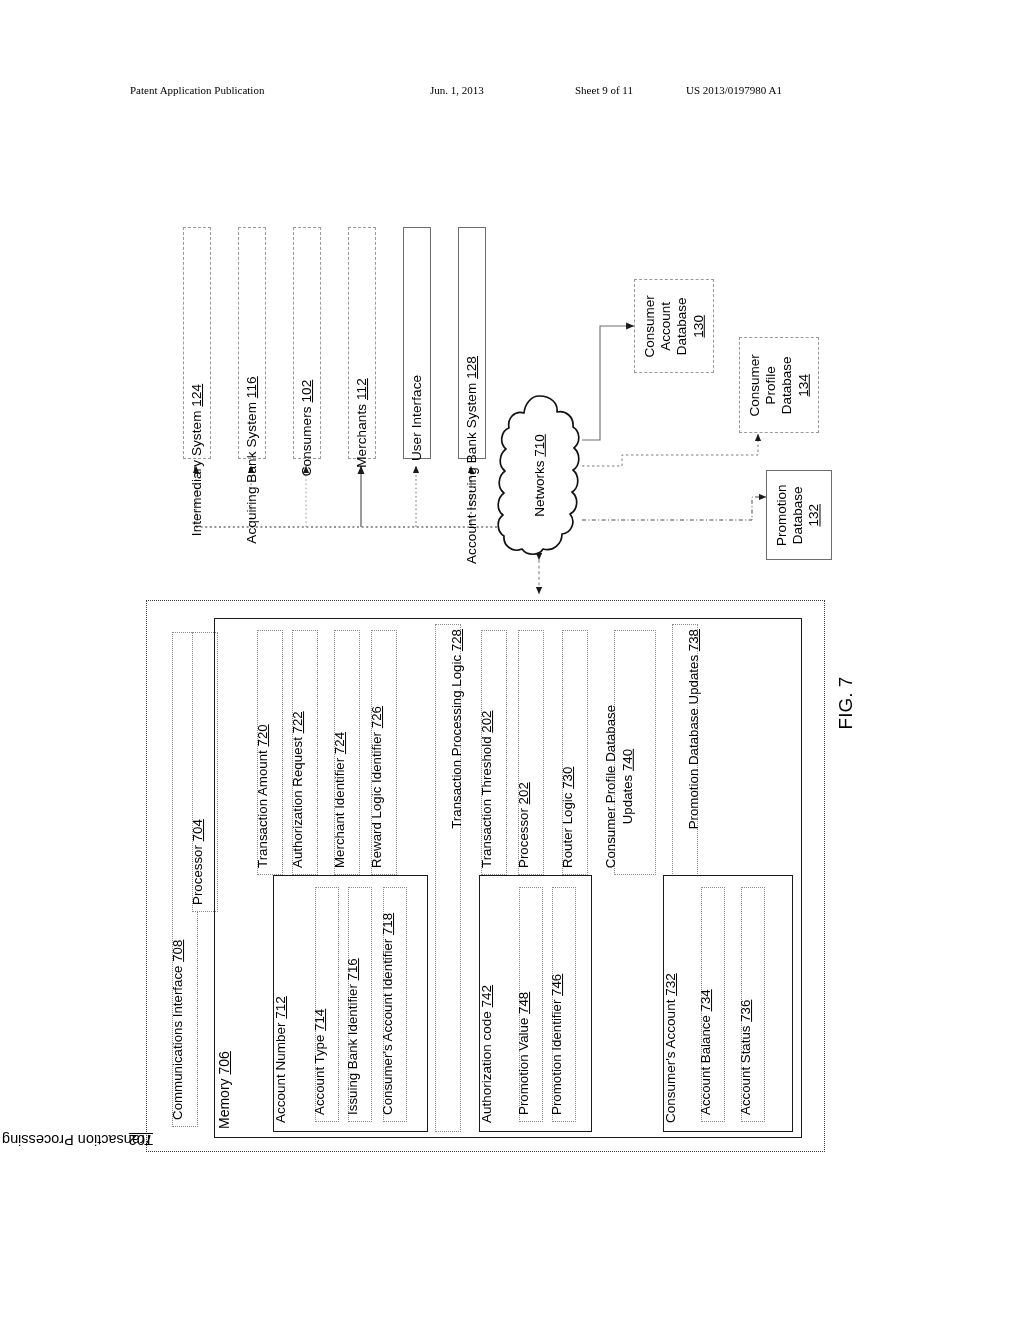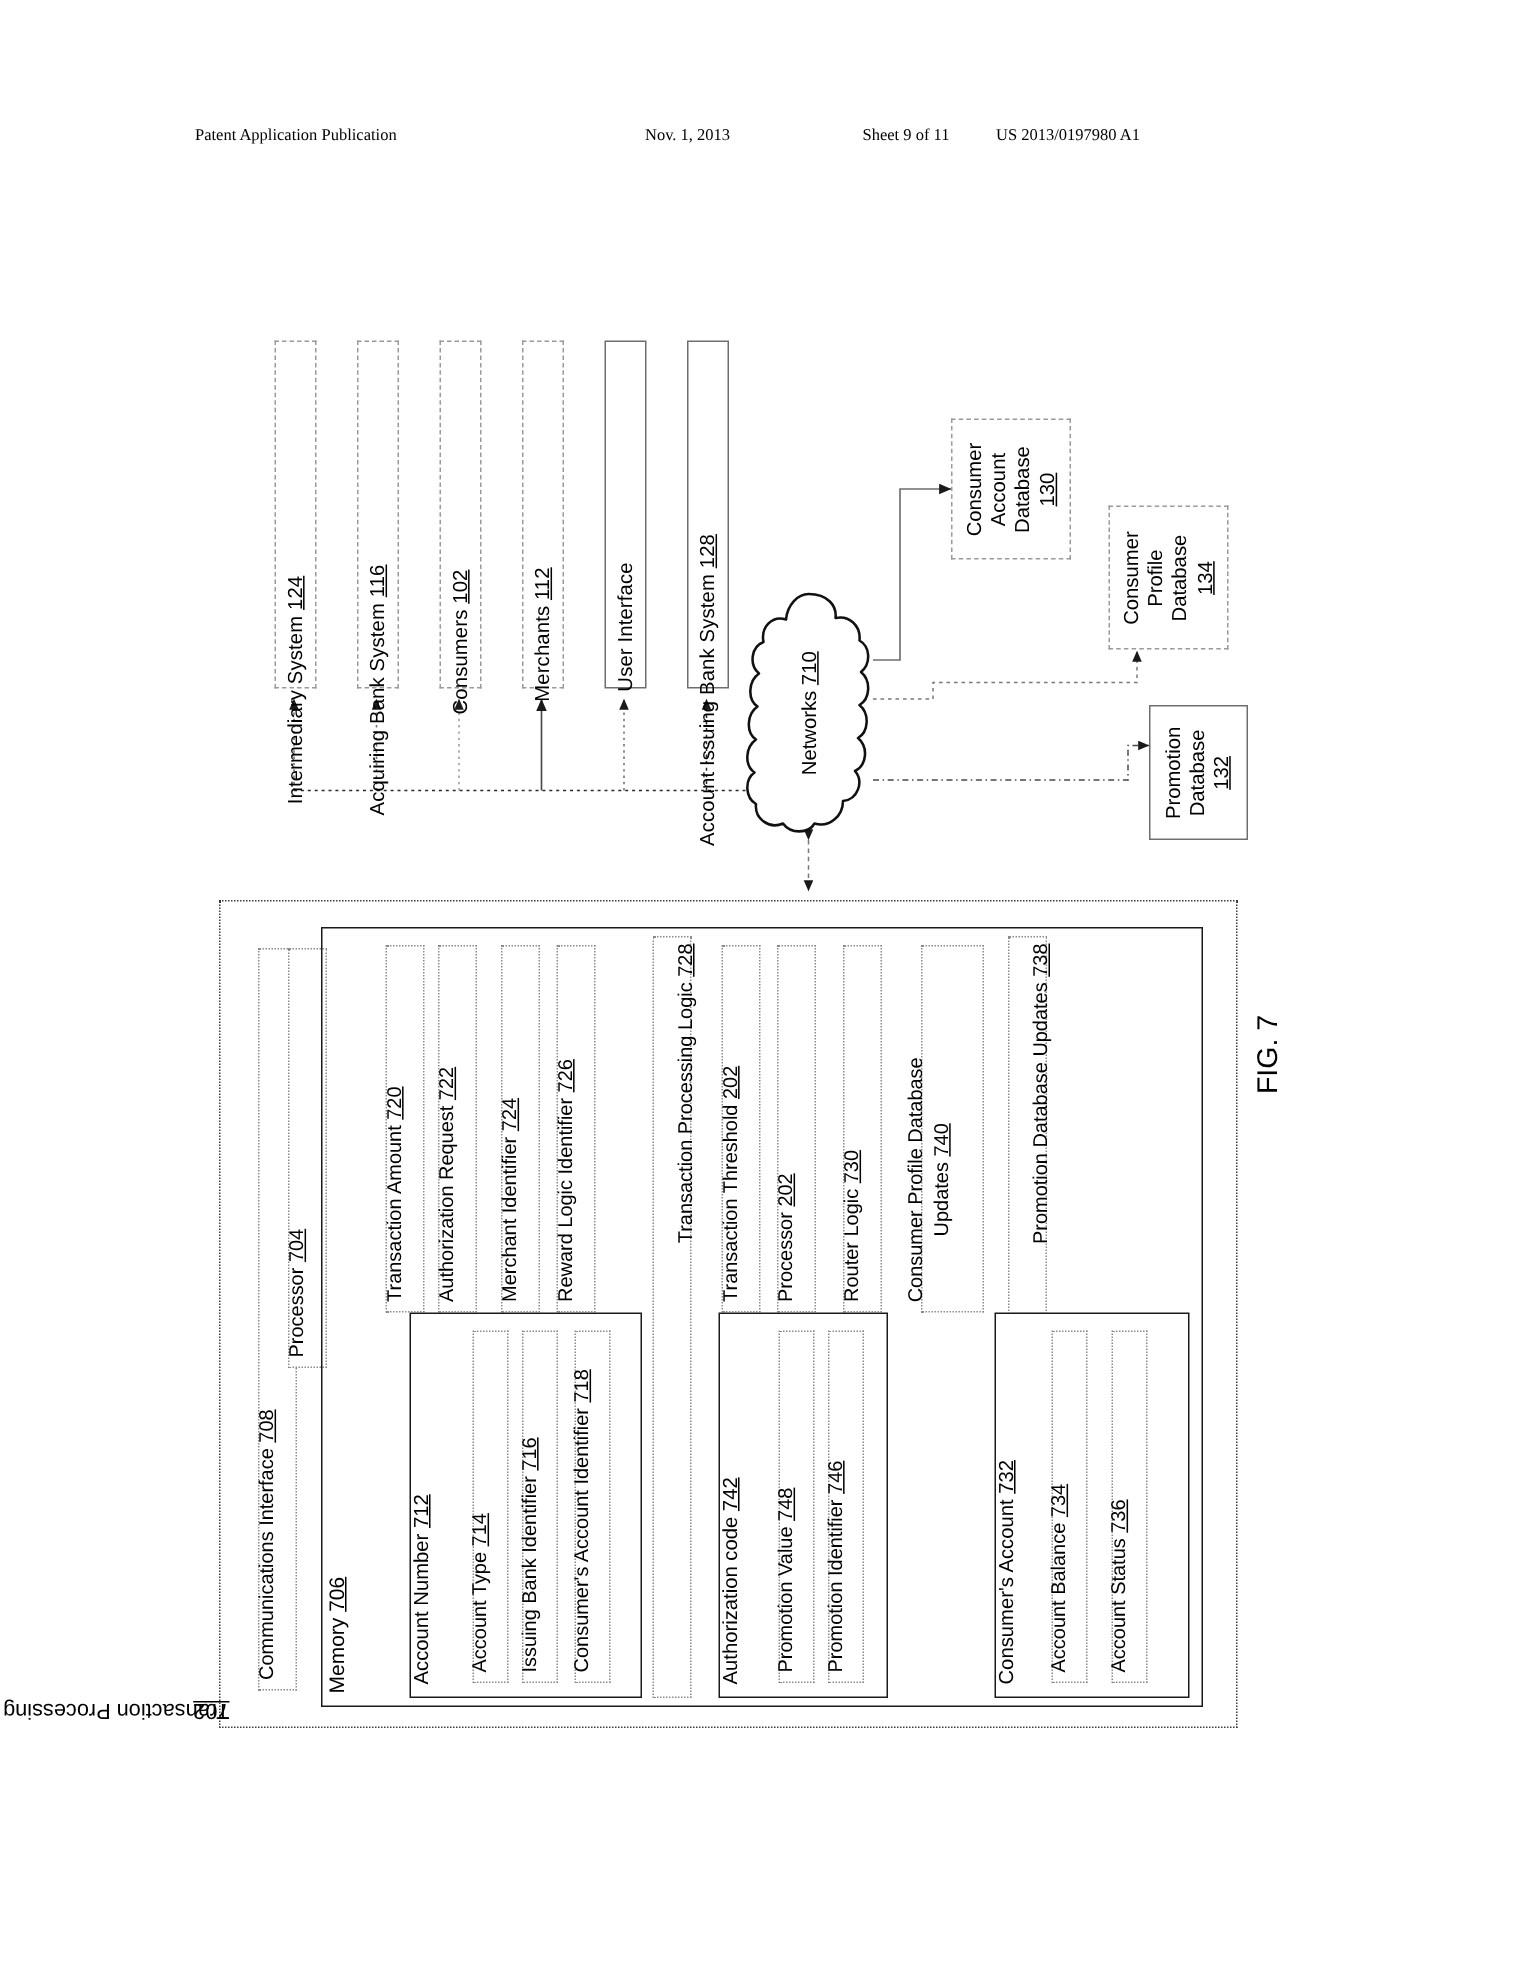--- a/index.html
+++ b/index.html
@@ -27,21 +27,21 @@
     white-space: nowrap;
     text-align: right;
   }
   #page-header .hdr {
     position: absolute;
     top: 0;
   }
   #hdr-pub   { left: 130px; }
   #hdr-date  { left: 430px; }
   #hdr-sheet { left: 575px; }
-  #hdr-pat   { left: 664px; }
+  #hdr-pat   { left: 686px; }
 
   
   .vbox {
     position: absolute;
     background: #fff;
   }
   .vbox > .vlabel {
     position: absolute;
     left: 50%;
     transform-origin: 0 0;
@@ -169,21 +169,21 @@
     left: 0; top: 0;
     width: 1024px; height: 1320px;
     pointer-events: none;
   }
 </style>
 </head>
 <body>
 
 <div id="page-header">
   <span class="hdr" id="hdr-pub">Patent Application Publication</span>
-  <span class="hdr" id="hdr-date">Nov. 1, 2013</span>
+  <span class="hdr" id="hdr-date">Jun. 1, 2013</span>
   <span class="hdr" id="hdr-sheet">Sheet 9 of 11</span>
   <span class="hdr" id="hdr-pat">US 2013/0197980 A1</span>
 </div>
 
 <svg id="connectors" viewBox="0 0 1024 1320">
   <defs>
     <marker id="ah" markerWidth="9" markerHeight="9" refX="7.2" refY="3.2" orient="auto" markerUnits="strokeWidth">
       <path d="M0,0 L7.4,3.2 L0,6.4 z" fill="#1a1a1a"></path>
     </marker>
     <marker id="ah2" markerWidth="9" markerHeight="9" refX="7.2" refY="3.2" orient="auto" markerUnits="strokeWidth">

